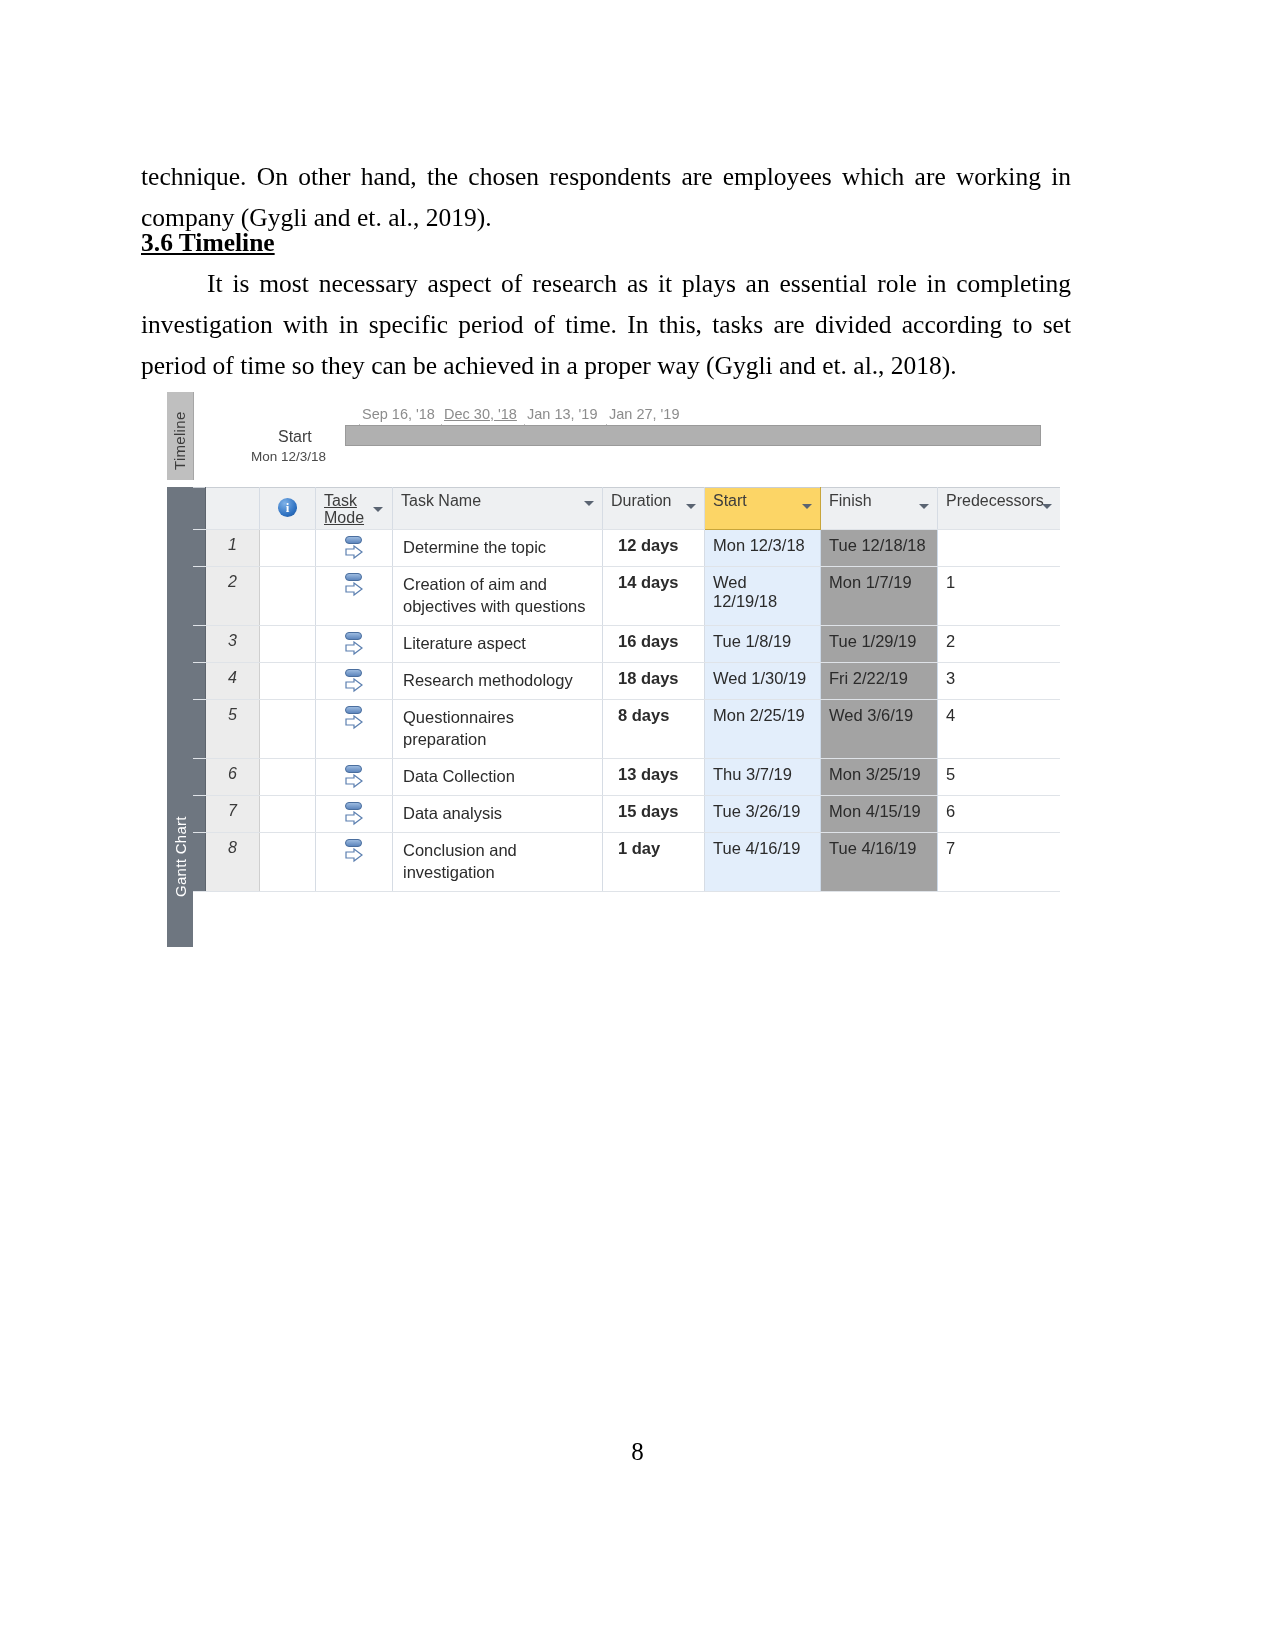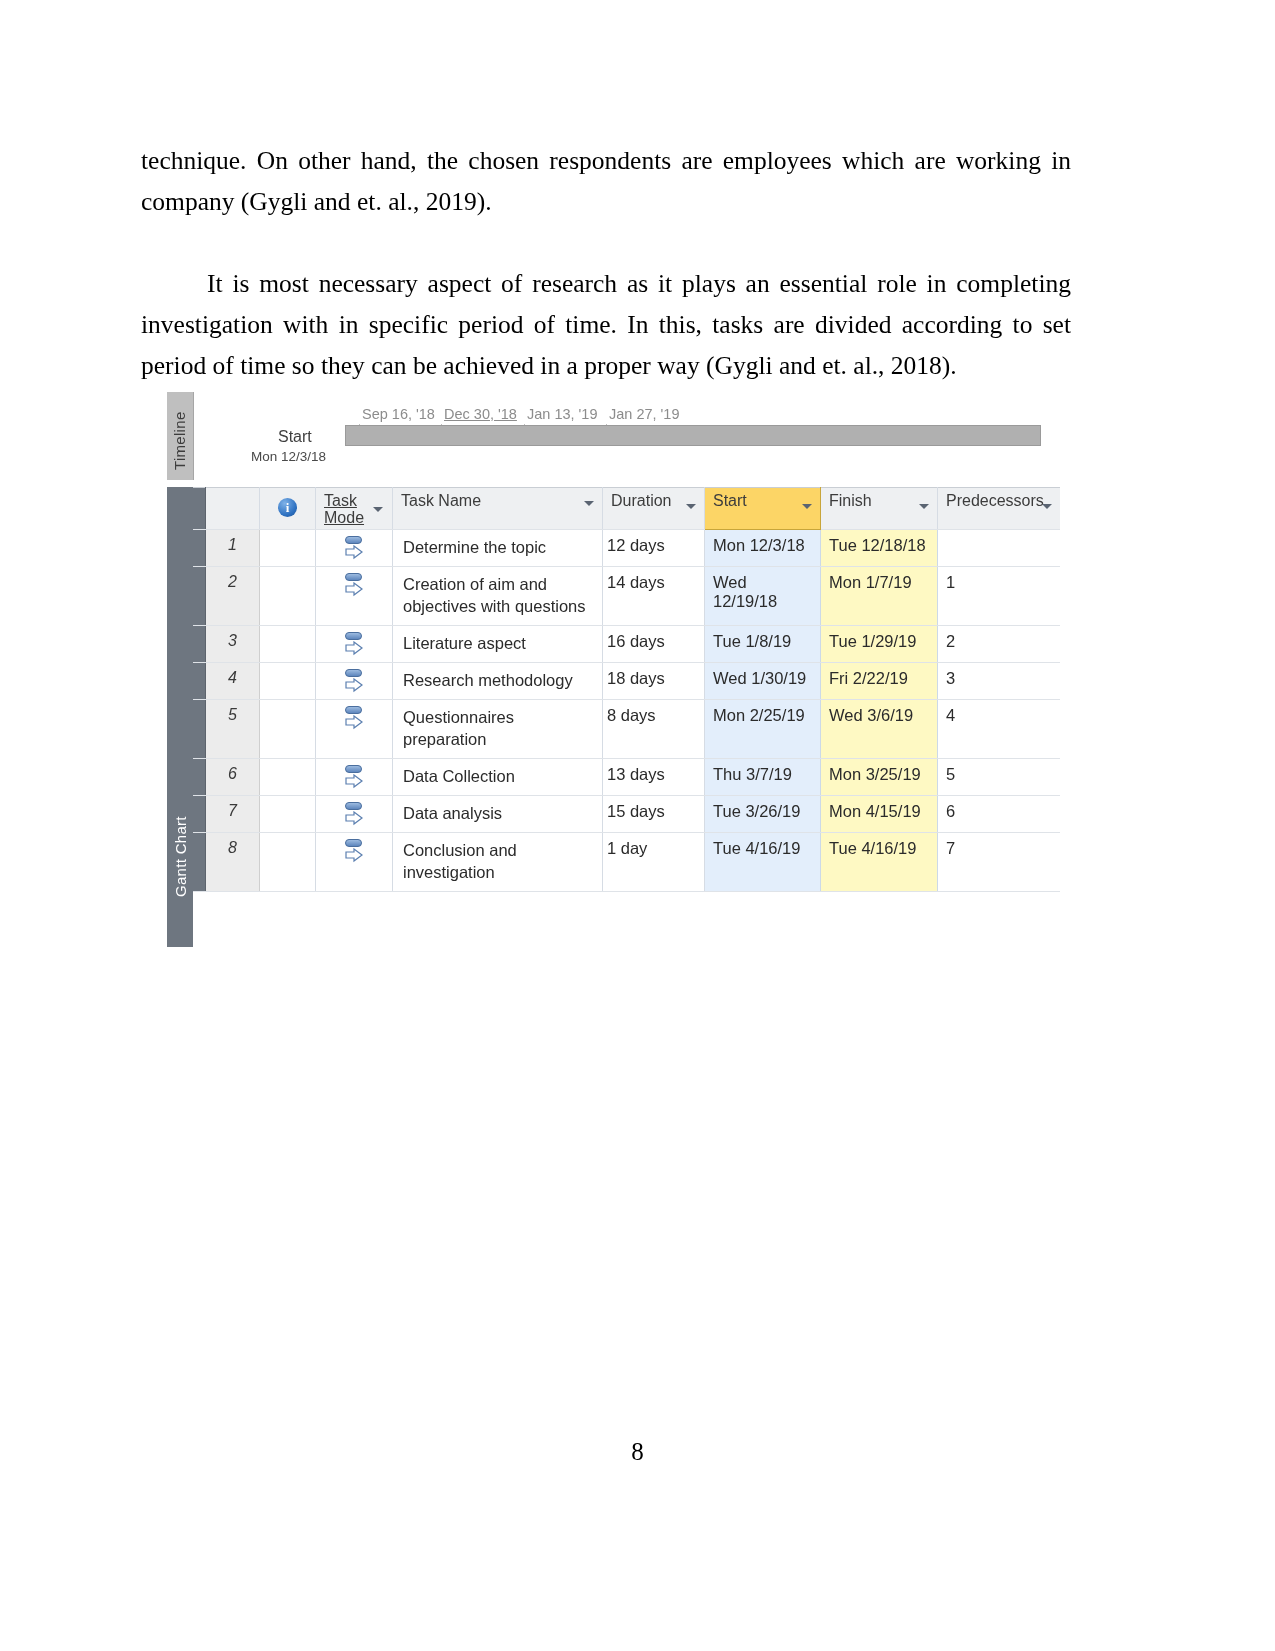--- a/index.html
+++ b/index.html
@@ -251,28 +251,28 @@
     text-align: center;
     font-style: italic;
     font-size: 16px;
     color: #3a3a3a;
     border-right: 1px solid #cfcfcf;
     padding-top: 6px;
   }
   tbody td.c-info { background: #ffffff; }
   tbody td.c-mode { background: #ffffff; text-align: center; }
   tbody td.c-name { padding: 6px 6px 8px 10px; line-height: 22px; }
-  tbody td.c-dur  { padding: 6px 6px 8px 4px; }
+  tbody td.c-dur  { padding: 6px 6px 8px 15px; font-weight: bold; }
   tbody td.c-start {
     background: #e3eefb;
     padding: 6px 6px 8px 8px;
     border-right: 1px solid #ccd9e8;
   }
   tbody td.c-finish {
-    background: #fef9c3;
+    background: #a3a3a3;
     padding: 6px 6px 8px 8px;
     border-right: 1px solid #ccd9e8;
   }
   tbody td.c-pred { padding: 6px 6px 8px 8px; border-right: none; }
 
   .mode-icon {
     display: inline-block;
     position: relative;
     width: 22px;
     height: 26px;
@@ -298,24 +298,27 @@
     text-align: center;
     font-size: 25px;
     font-family: "Liberation Serif", serif;
   }
 </style>
 </head>
 <body>
 
 <div class="page">
 
-  <div class="text-block" style="top:140px;">
+  <div class="text-block" style="top:156px;">
     <p class="para"><span>technique. On other hand, the chosen respondents are employees which are working in company (Gygli and et. al., 2019).</span></p>
   </div>
 
+  <div class="text-block" style="top:222px;">
+    <div class="heading">3.6 Timeline</div>
+  </div>
 
   <div class="text-block" style="top:263px;">
     <p class="para indent"><span>It is most necessary aspect of research as it plays an essential role in completing</span>
       <span>investigation with in specific period of time. In this, tasks are divided according to set period of</span>
       <span>time so they can be achieved in a proper way (Gygli and et. al., 2018).</span></p>
   </div>
 
   <div class="gantt-figure">
 
     <div class="timeline-band">

